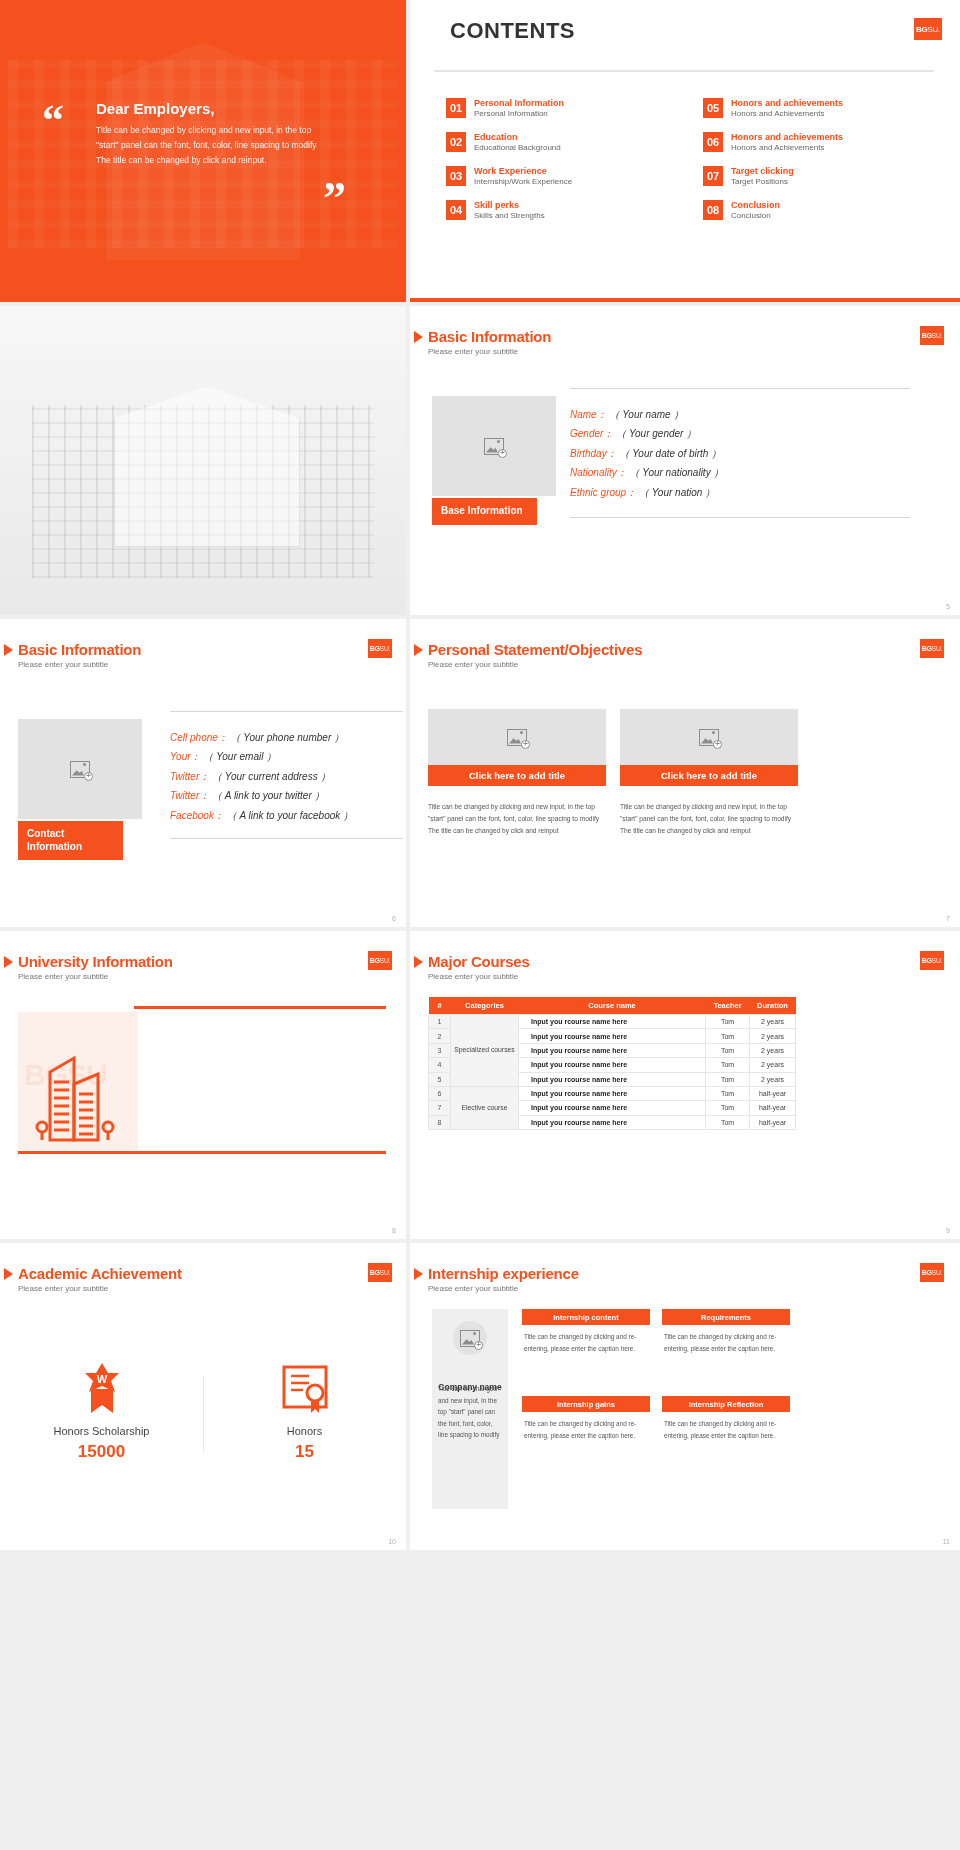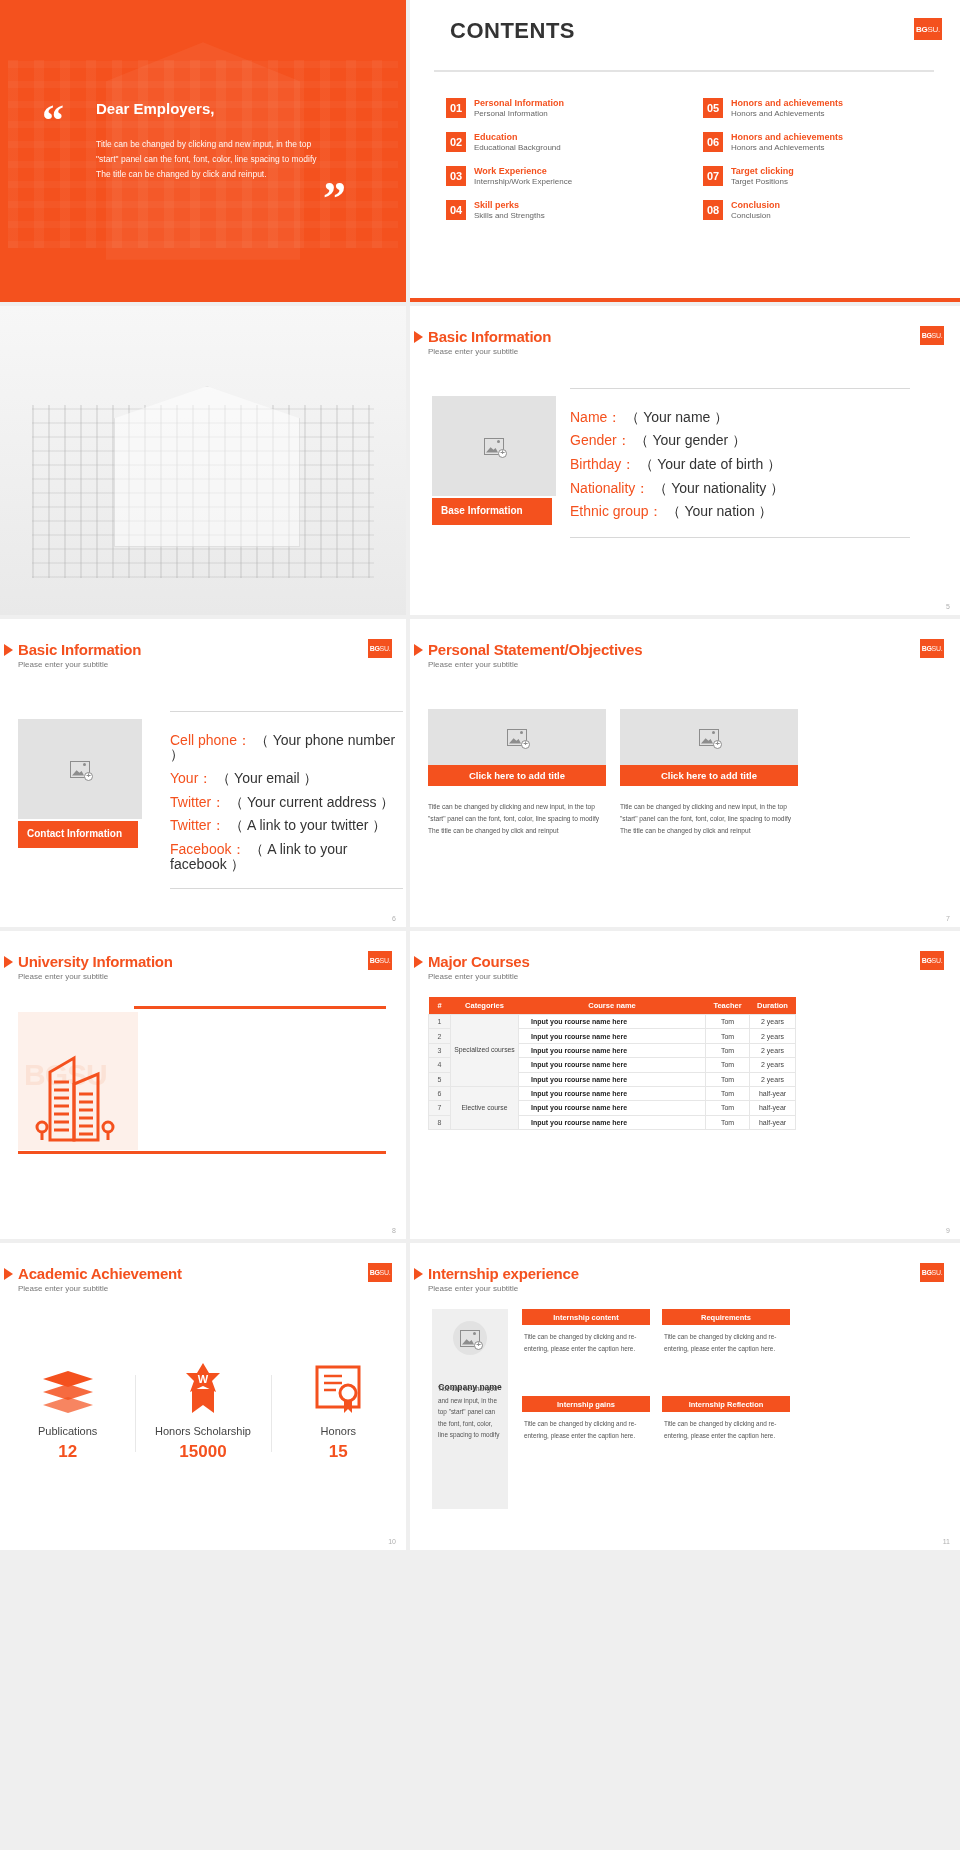--- a/index.html
+++ b/index.html
@@ -71,21 +71,21 @@
     position:absolute; left:42px; top:108px;
     color:#fff; font-size:44px; font-weight:bold; line-height:.6;
     font-family:"Liberation Serif", serif;
   }
   .qmark-close {
     position:absolute; right:60px; top:185px;
     color:#fff; font-size:46px; font-weight:bold; line-height:.6;
     font-family:"Liberation Serif", serif;
   }
   .qbody { position:absolute; left:96px; top:100px; width:230px; }
-  .qbody h1 { color:#fff; font-size:15px; font-weight:bold; margin-bottom:20px; }
+  .qbody h1 { color:#fff; font-size:15px; font-weight:bold; margin-bottom:6px; }
   .qbody p { color:#fff; font-size:8.5px; line-height:1.75; opacity:.95; }
 
   
   .s-contents h1 {
     position:absolute; left:24px; top:18px;
     font-size:22px; font-weight:bold; color:#333; letter-spacing:.5px;margin-left:16px;
   }
   .s-contents .rule {
     position:absolute; left:24px; top:70px; width:500px; height:2px; background:#e3e3e3;
   }
@@ -136,25 +136,25 @@
   .img-icon .plus {
     position:absolute; right:-3px; bottom:-3px; width:9px;height:9px;border-radius:50%;
     background:#fff; border:1.4px solid #8d8d8d; color:#8d8d8d;
     font-size:8px; line-height:6px; text-align:center; font-weight:bold;
   }
 
   
   .info-photo { position:absolute; width:124px; height:100px; }
   .info-chip {
     position:absolute; background:#f4511e; color:#fff;
-    width:120px; padding:7px 9px; font-size:10px; font-weight:bold; line-height:1.25;
+    width:105px; padding:7px 9px; font-size:10px; font-weight:bold; line-height:1.25;
   }
   .info-list { position:absolute; }
   .info-list .hr { height:1px; background:#d8d8d8; }
-  .info-row { font-size:14px; line-height:1.05; padding:4.5px 0; }
+  .info-row { font-size:10px; line-height:1.05; padding:4.5px 0;font-style:italic; }
   .info-row .k { color:#f4511e; }
   .info-row .v { color:#333; }
 
   
   .ps-card { position:absolute; width:178px; }
   .ps-card .ph { height:56px; }
   .ps-card .cap {
     background:#f4511e; color:#fff; text-align:center;
     font-size:9.5px; font-weight:bold; padding:5px 0;
   }
@@ -587,33 +587,20 @@
       <div class="sub">Please enter your subtitle</div>
     </div>
     <div class="bgsu small" style="right:14px;top:20px;">
       <span>BG</span>
         <span class="su">SU.</span>
     </div>
 
     <div class="ach">
       <div class="ach-col">
         <div class="ach-icon">
-          <svg width="54" height="46" viewBox="0 0 54 46">
-            <g fill="#f4511e">
-              <path d="M27 2 L52 10 L27 18 L2 10 Z"></path>
-              <path d="M27 15 L52 23 L27 31 L2 23 Z" opacity=".85"></path>
-              <path d="M27 28 L52 36 L27 44 L2 36 Z" opacity=".7"></path>
-            </g>
-          </svg>
-        </div>
-        <div class="ach-label">Publications</div>
-        <div class="ach-num">12</div>
-      </div>
-      <div class="ach-col">
-        <div class="ach-icon">
           <svg width="48" height="52" viewBox="0 0 48 52">
             <g fill="#f4511e">
               <path d="M24 0 L30 10 L41 10 L33 18 L37 29 L24 23 L11 29 L15 18 L7 10 L18 10 Z"></path>
               <path d="M13 26 L13 50 L24 42 L35 50 L35 26 Z"></path>
             </g>
             <text x="24" y="20" font-size="11" font-weight="bold" fill="#fff" text-anchor="middle" font-family="Liberation Sans, sans-serif">W</text>
           </svg>
         </div>
         <div class="ach-label">Honors Scholarship</div>
         <div class="ach-num">15000</div>

